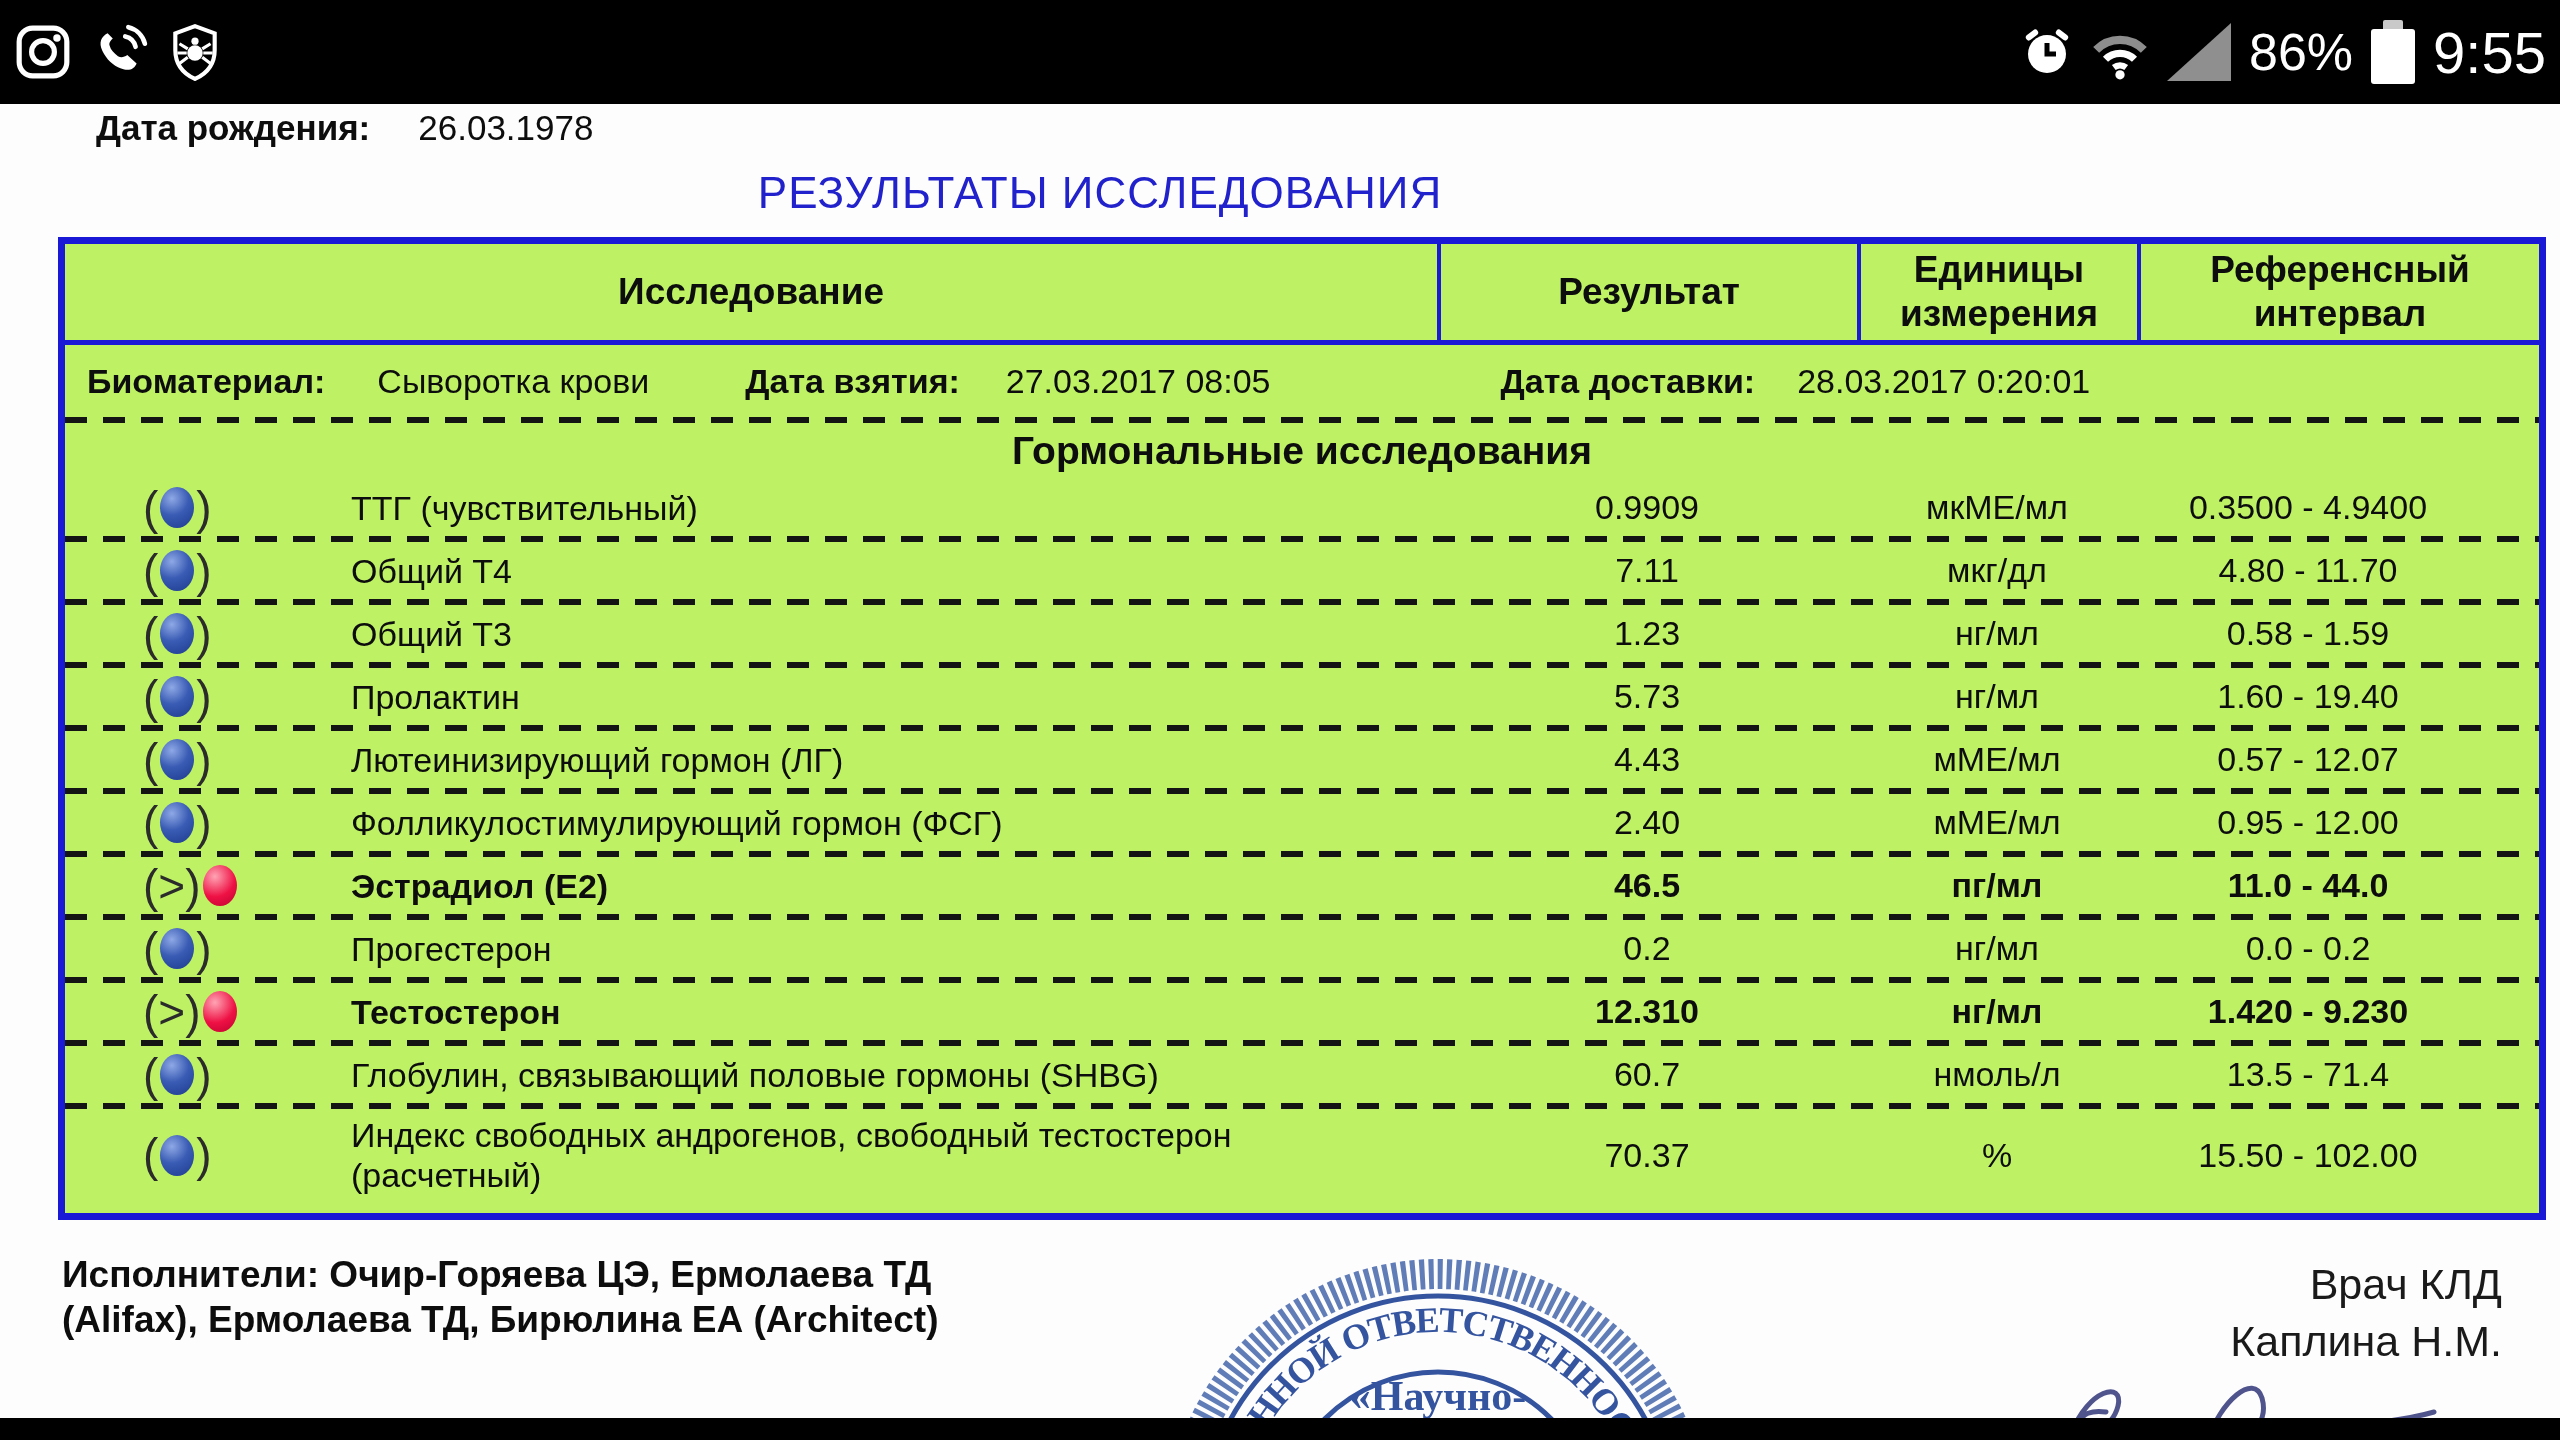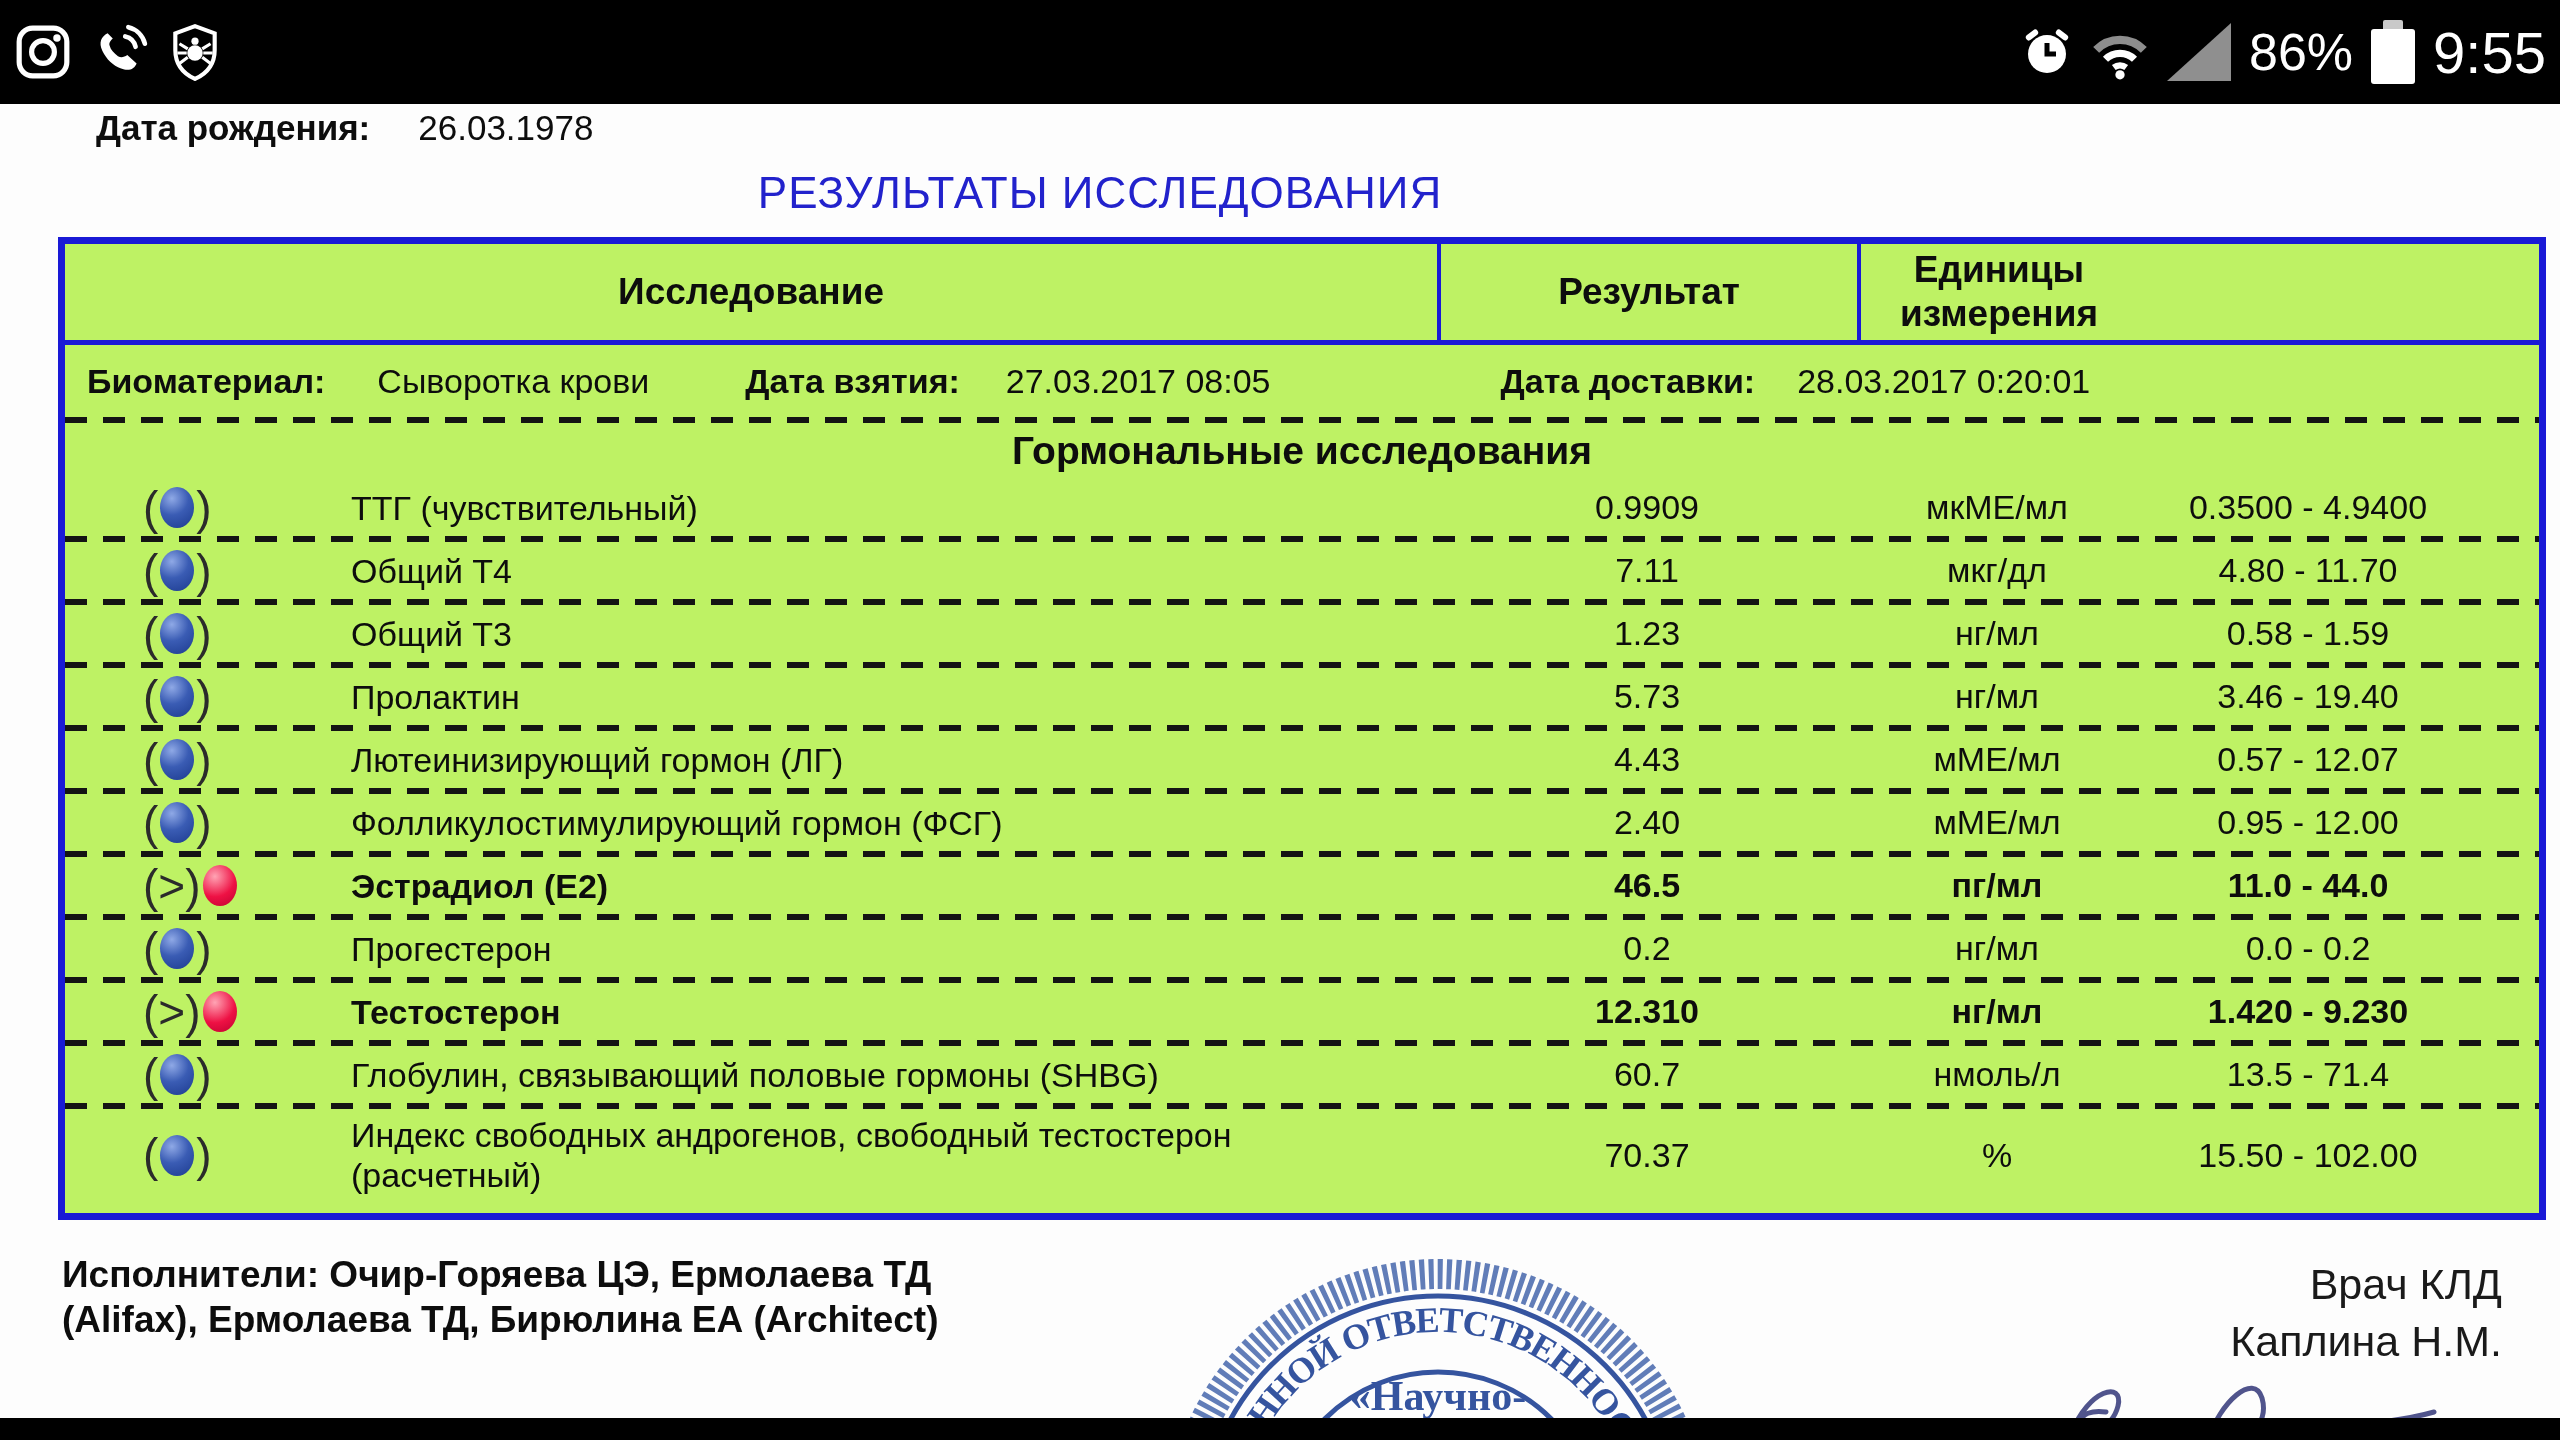--- a/index.html
+++ b/index.html
@@ -117,20 +117,21 @@
     <b>Дата рождения:</b><span class="val">26.03.1978</span>
   </div>
 
   <div class="doc-title">РЕЗУЛЬТАТЫ ИССЛЕДОВАНИЯ</div>
 
   <div class="table">
     <div class="thead">
       <div class="hcell">Исследование</div>
       <div class="hcell">Результат</div>
       <div class="hcell">Единицы измерения</div>
+      <div class="hcell">Референсный интервал</div>
     </div>
     <div class="meta-row">
       <span class="lbl m1">Биоматериал:</span>
       <span class="m2">Сыворотка крови</span>
       <span class="lbl m3">Дата взятия:</span>
       <span class="m4">27.03.2017 08:05</span>
       <span class="lbl m5">Дата доставки:</span>
       <span class="m6">28.03.2017 0:20:01</span>
     </div>
     <div class="dash"></div>
@@ -182,21 +183,21 @@
     <div class="cell name">
       <span class="flagwrap">
               <span class="paren">(</span>
               <i class="sphere blue"></i>
               <span class="paren">)</span>
             </span>
       <span class="test-name">Пролактин</span>
     </div>
     <div class="cell result">5.73</div>
     <div class="cell units">нг/мл</div>
-    <div class="cell ref">3.46 - 19.40</div>
+    <div class="cell ref">1.60 - 19.40</div>
   </div>
         <div class="dash"></div>
         <div class="row">
     <div class="cell name">
       <span class="flagwrap">
               <span class="paren">(</span>
               <i class="sphere blue"></i>
               <span class="paren">)</span>
             </span>
       <span class="test-name">Лютеинизирующий гормон (ЛГ)</span>

